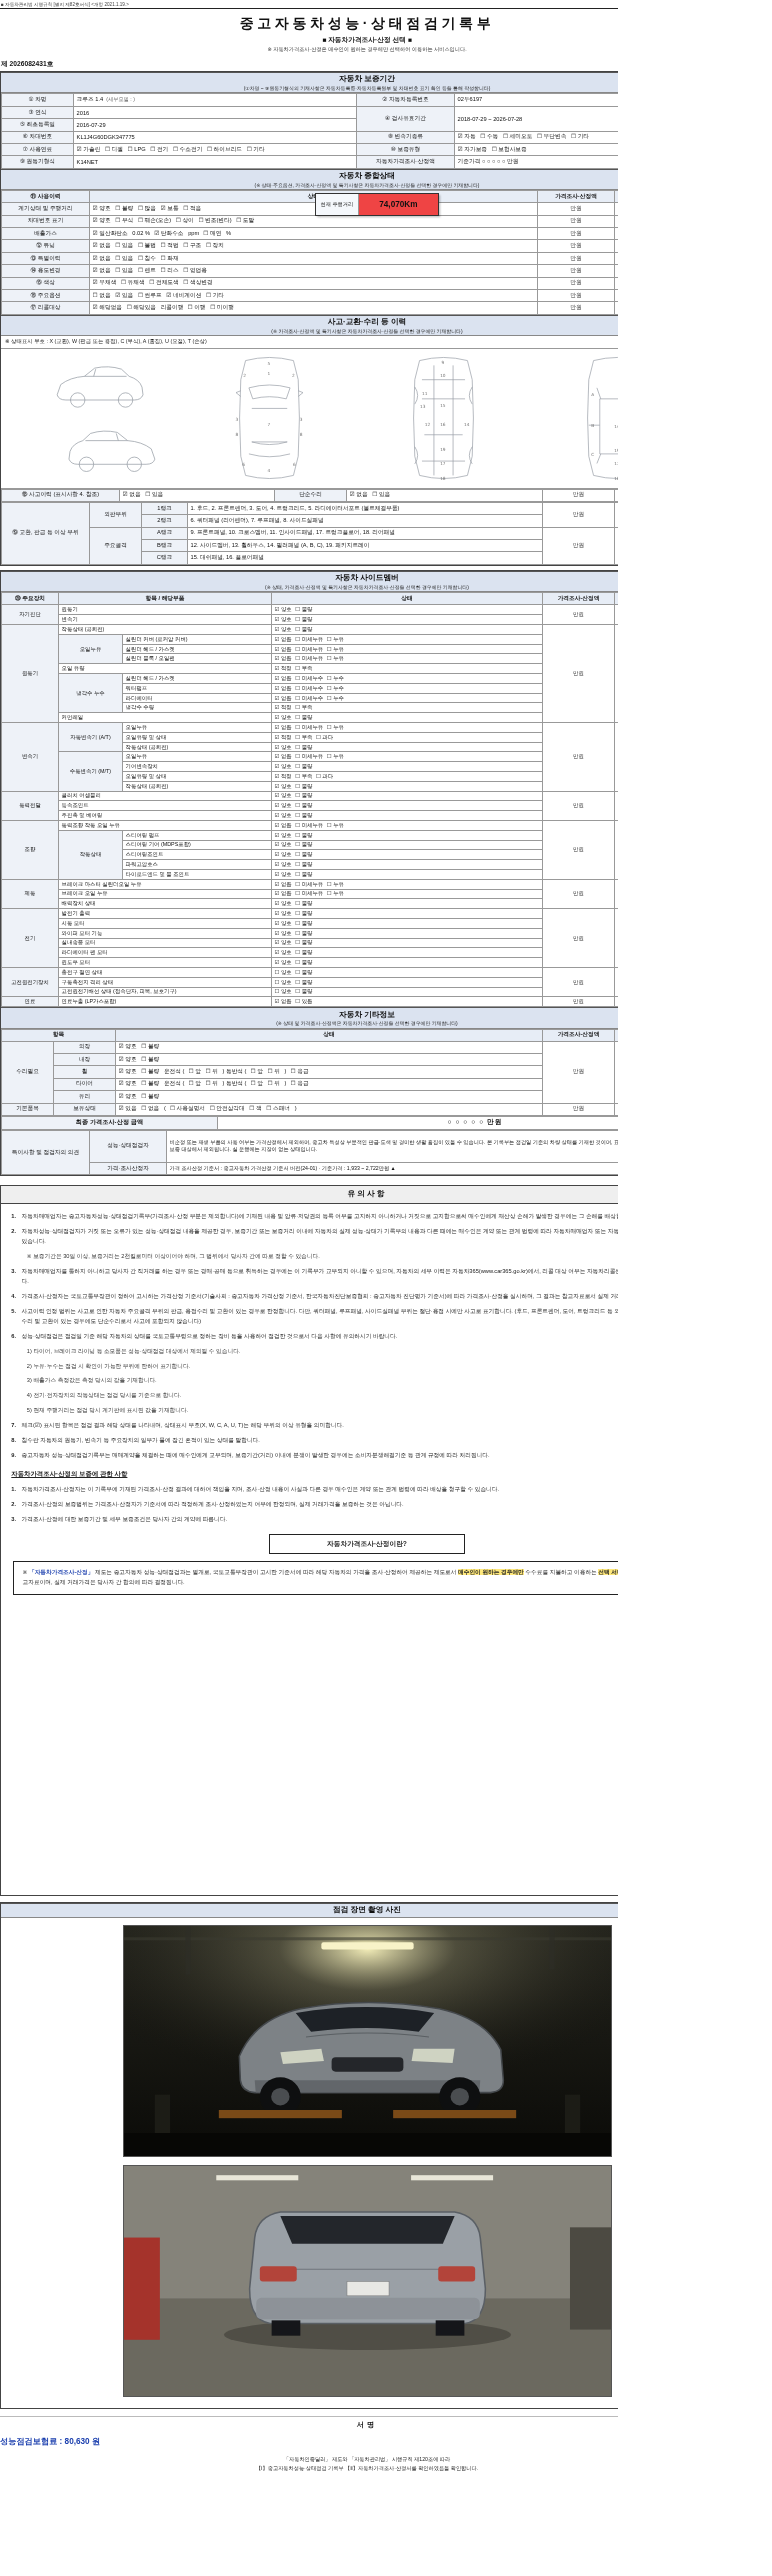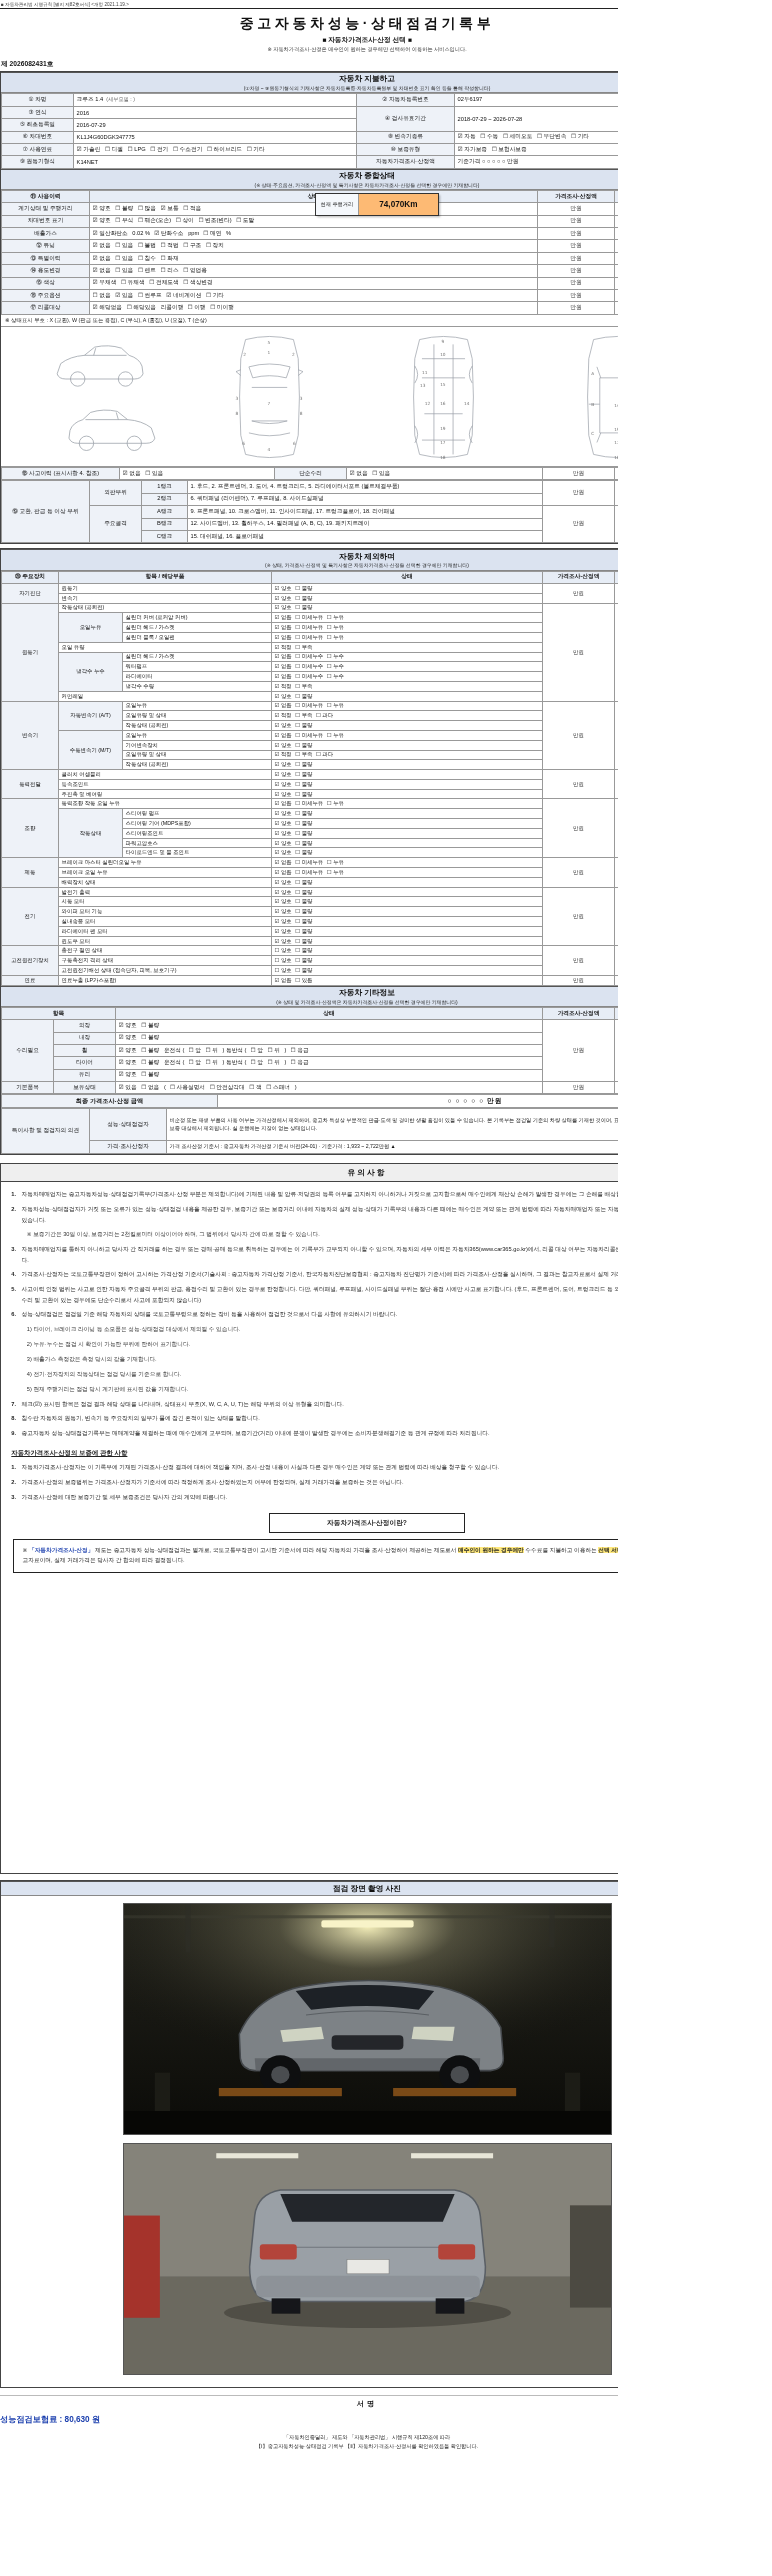--- a/index.html
+++ b/index.html
@@ -20,21 +20,21 @@
 table{width:100%;border-collapse:collapse;table-layout:fixed}
 td,th{border:0.5px solid #999;font-size:5.7px;padding:1.5px 2.6px;height:12.4px;overflow:hidden;vertical-align:middle}
 th{background:#e7edf6;font-weight:bold;text-align:center;height:10.8px;font-size:5.7px}
 .lbl{background:#eef2f8;text-align:center}
 .val{text-align:left}
 .price{text-align:center;color:#333}
 .note{background:#fff}
 .cb{display:inline-block;margin:0 4.6px 0 0;font-size:5.7px;white-space:nowrap}
 .segtext{display:inline-block;margin:0 4.1px 0 0;font-size:5.7px}
 .sumwrap{position:relative}
-.mileagebox{position:absolute;left:314px;top:2.6px;width:124px;height:23px;background:#fdba74;border:0.5px solid #333;box-shadow:1.5px 1.5px 2.1px rgba(0,0,0,.28);display:flex;align-items:stretch;z-index:5}
+.mileagebox{position:absolute;left:314px;top:2.6px;width:124px;height:23px;background:#ef4444;border:0.5px solid #333;box-shadow:1.5px 1.5px 2.1px rgba(0,0,0,.28);display:flex;align-items:stretch;z-index:5}
 .mlabel{font-size:5.2px;padding:0 4.6px;border-right:0.5px solid #999;display:flex;align-items:center;background:#f5f8fc}
 .mvalue{flex:1;display:flex;align-items:center;justify-content:center;font-weight:bold;font-size:8.2px}
 .legendrow{font-size:5.4px;padding:2.1px 4.1px;border-bottom:0.5px solid #999;color:#222}
 .diagrams{display:flex;justify-content:space-evenly;align-items:center;height:140px;border-bottom:0.5px solid #999;padding:2.1px 5.2px}
 .diagrams svg{display:block}
 .dt td{height:9.8px;padding:0.5px 2.6px;font-size:5.4px}
 .dt .cb{font-size:5.4px;margin-right:3.6px}
 .finallbl{background:#eef2f8;text-align:center;font-weight:bold;font-size:6.2px}
 .finalval{text-align:center;font-weight:bold;font-size:6.7px;letter-spacing:1px}
 .opiniontxt{font-size:5.2px;line-height:1.45;text-align:left;height:auto}
@@ -72,21 +72,21 @@
       <div class="title">중고자동차성능·상태점검기록부</div>
       <div class="subtitle">■ 자동차가격조사·산정 선택 ■</div>
       <div class="subnote">※ 자동차가격조사·산정은 매수인이 원하는 경우에만 선택하여 이용하는 서비스입니다.</div>
     </div>
 
     <div class="docno">제 2026082431호</div>
 
     <div class="panel">
 
       <div class="secbar">
-        <div class="t">자동차 지불하고</div>
+        <div class="t">자동차 보증기간</div>
         <div class="n">(①차명 ~ ⑨원동기형식의 기재사항은 자동차등록증·자동차등록원부 및 차대번호 표기 확인 등을 통해 작성합니다)</div>
       </div>
       <table>
         <colgroup>
             <col style="width:72px">
             <col style="width:283px">
             <col style="width:98px">
             <col>
           </colgroup>
         <tbody>
@@ -203,20 +203,24 @@
                 <td class="note"></td>
               </tr>
             </tbody>
         </table>
         <div class="mileagebox">
           <div class="mlabel">현재 주행거리</div>
           <div class="mvalue">74,070Km</div>
         </div>
       </div>
 
+      <div class="secbar">
+        <div class="t">사고·교환·수리 등 이력</div>
+        <div class="n">(※ 가격조사·산정액 및 특기사항은 자동차가격조사·산정을 선택한 경우에만 기재합니다)</div>
+      </div>
       <div class="legendrow">※ 상태표시 부호 : X (교환), W (판금 또는 용접), C (부식), A (흠집), U (요철), T (손상)</div>
 
       <div class="diagrams">
 
         <svg width="108" height="134" viewBox="0 0 210 260" stroke="#9aa0a8" fill="none" stroke-width="1.5">
           <g transform="translate(5,15)">
             <path d="M5,70 L12,50 Q30,36 58,34 L78,18 Q105,12 130,20 L145,34 Q165,40 170,55 L172,70 Q168,80 155,80 L22,80 Q8,80 5,70 Z"></path>
             <circle cx="45" cy="80" r="14"></circle>
               <circle cx="138" cy="80" r="14"></circle>
             <path d="M80,20 L76,34 M58,34 L140,34"></path>
@@ -344,21 +348,21 @@
               <td class="lbl">C랭크</td>
               <td class="val">15. 대쉬패널,  16. 플로어패널</td>
             </tr>
           </tbody>
       </table>
     </div>
 
     <div class="panel mt8">
 
       <div class="secbar">
-        <div class="t">자동차 제외하며</div>
+        <div class="t">자동차 사이드멤버</div>
         <div class="n">(※ 상태, 가격조사·산정액 및 특기사항은 자동차가격조사·산정을 선택한 경우에만 기재합니다)</div>
       </div>
       <table class="dt">
         <colgroup>
             <col style="width:57px">
             <col style="width:64px">
             <col style="width:149px">
             <col>
             <col style="width:72px">
             <col style="width:118px">

